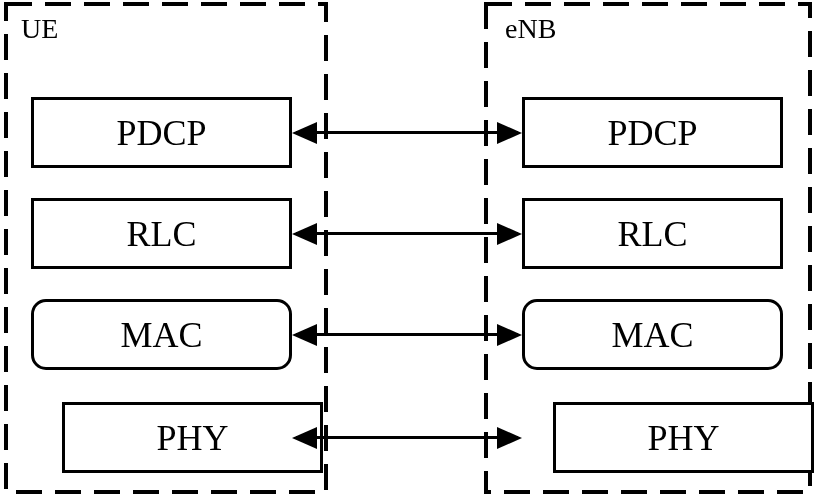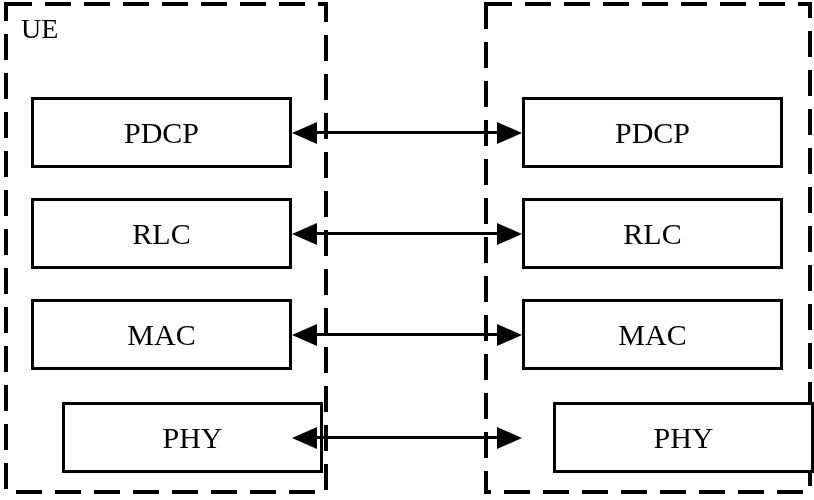--- a/index.html
+++ b/index.html
@@ -36,28 +36,28 @@
     white-space: nowrap;
   }
   .proto-box {
     position: absolute;
     width: 261px; height: 71px;
     border: 3px solid var(--line);
     background: var(--background);
     display: flex;
     align-items: center;
     justify-content: center;
-    font-size: 30px;
+    font-size: 36px;
     color: var(--text);
   }
   .col-left  { left: 31px; }
   .col-right { left: 522px; }
   .row-0 { top: 97px; }
   .row-1 { top: 198px; }
-  .row-2 { top: 299px; }
+  .row-2 { top: 299px; border-radius: 15px; }
   .row-3 { top: 402px; margin-left: 31px; }
   
   .arrow {
     position: absolute;
     left: 292px;
     width: 230px;
     height: 22px;
   }
   .arrow-0 { top: 121.5px; }
   .arrow-1 { top: 222.5px; }
@@ -86,20 +86,21 @@
 <div class="canvas">
 
   <svg class="entity-border" style="left:4px; top:2px;" width="324" height="492">
     <rect x="2" y="2" width="320" height="488"></rect>
   </svg>
   <span class="entity-label" style="left:21px; top:15px;">UE</span>
 
   <svg class="entity-border" style="left:484px; top:2px;" width="328" height="492">
     <rect x="2" y="2" width="324" height="488"></rect>
   </svg>
+  <span class="entity-label" style="left:505px; top:15px;">eNB</span>
 
   <div class="proto-box col-left row-0">
     <span>PDCP</span>
   </div>
   <div class="arrow arrow-0">
     <span class="head head-left"></span>
     <span class="shaft"></span>
     <span class="head head-right"></span>
   </div>
   <div class="proto-box col-right row-0">

